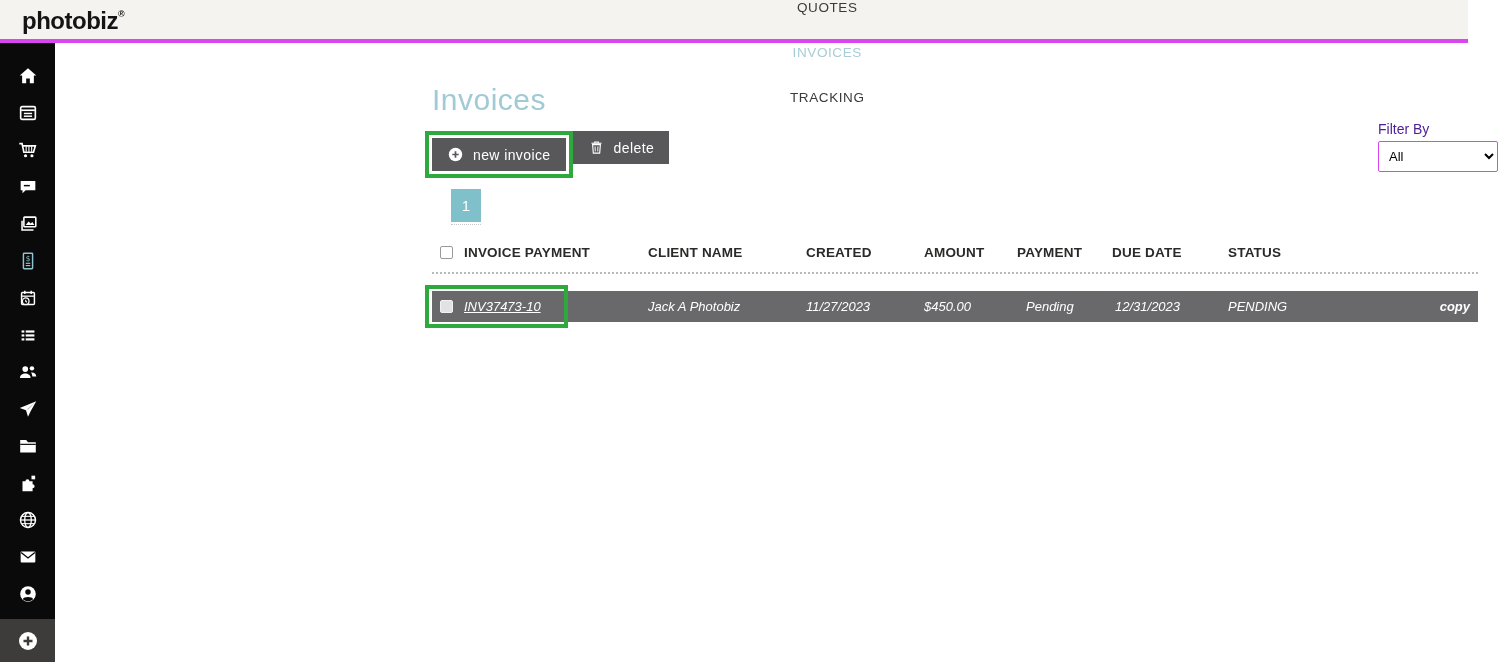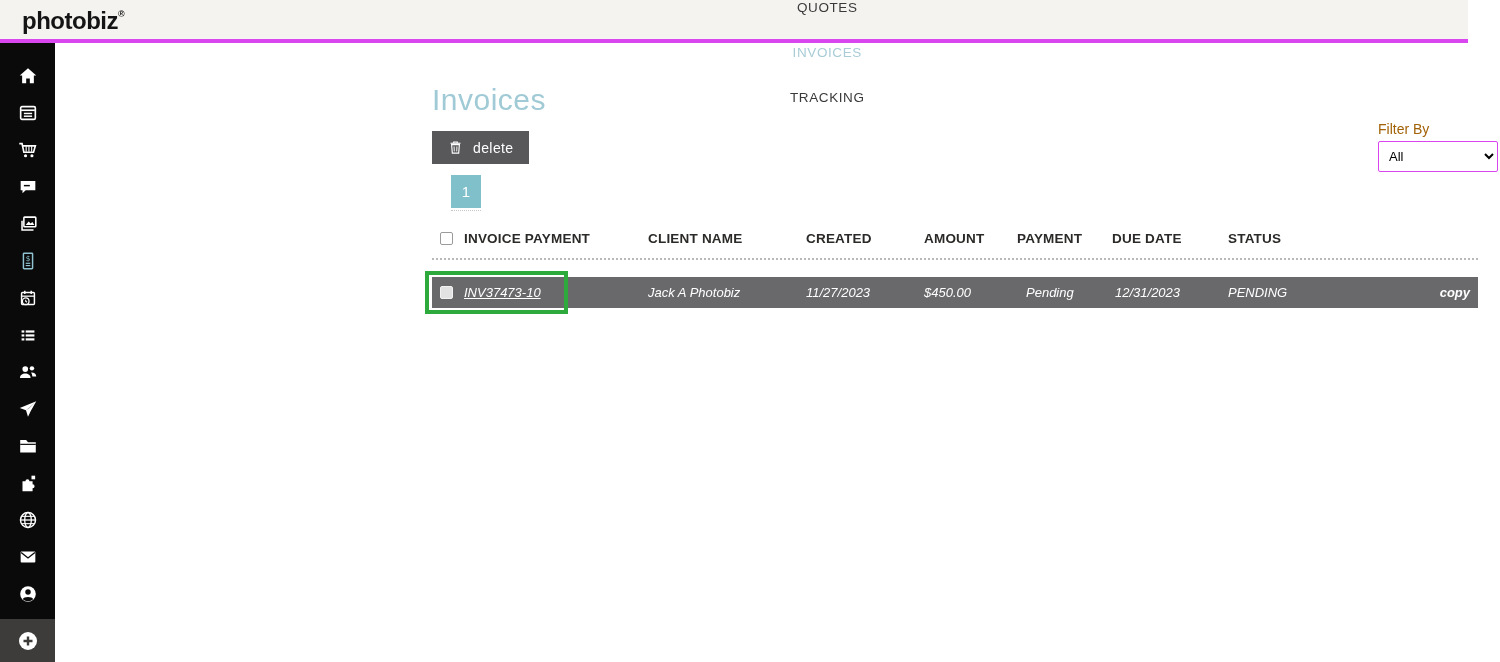--- a/index.html
+++ b/index.html
@@ -24,21 +24,21 @@
   .side-footer { position:absolute; bottom:0; left:0; width:55px; height:43px; background:#3d3c3b; display:flex; align-items:center; justify-content:center; cursor:pointer; }
   .side-footer svg { width:24px; height:24px; }
 
   
   .main { position:relative; flex:1; background:#fff; }
   .content { margin:0 22px 0 377px; position:relative; }
   h1.page-title { margin-top:40px; font-size:30px; font-weight:normal; color:#a0cad5; letter-spacing:0.5px; }
 
   
   .filterbox { position:absolute; right:22px; top:78px; width:100px; }
-  .filter-label { font-size:14px; color:#a16207; margin-bottom:4px; }
+  .filter-label { font-size:14px; color:#4c1d95; margin-bottom:4px; }
   .filter-select { width:120px; height:31px; font-size:13px; font-family:"Liberation Sans",sans-serif; border:1px solid #d946ef; background:#fff; padding:0 6px; border-radius:2px; }
 
   
   .toolbar { margin-top:14px; display:flex; align-items:flex-start; }
   .green-wrap { border:4px solid #2ea93c; padding:3px; margin-left:-7px; display:inline-block; }
   .btn { display:inline-flex; align-items:center; gap:9px; height:33px; padding:0 15px; background:#58575a; color:#fff; font-size:14px; letter-spacing:0.4px; border:none; cursor:pointer; font-family:"Liberation Sans",sans-serif; }
   .btn svg { width:17px; height:17px; }
 
   
   .pagination { margin-top:11px; margin-left:19px; display:inline-block; border-bottom:1px dotted #c7c7c7; padding-bottom:2px; }
@@ -211,20 +211,29 @@
       <div class="filter-label">Filter By</div>
       <select class="filter-select">
         <option>All</option>
       </select>
     </div>
 
     <div class="content">
       <h1 class="page-title">Invoices</h1>
 
       <div class="toolbar">
+        <span class="green-wrap">
+          <button class="btn">
+            <svg viewBox="0 0 24 24">
+                <circle cx="12" cy="12" r="9.5" fill="#fff"></circle>
+                <path d="M12 7.5 v9 M7.5 12 h9" stroke="#58575a" stroke-width="2.4"></path>
+              </svg>
+            <span>new invoice</span>
+          </button>
+        </span>
         <button class="btn">
           <svg viewBox="0 0 24 24">
               <path d="M6.5 8 h11 l-1 12 h-9 Z" fill="none" stroke="#fff" stroke-width="1.6"></path>
               <line x1="5" y1="6" x2="19" y2="6" stroke="#fff" stroke-width="1.6"></line>
               <path d="M9.5 6 v-1.8 h5 V6" fill="none" stroke="#fff" stroke-width="1.6"></path>
               <line x1="10" y1="10.5" x2="10.3" y2="17.5" stroke="#fff" stroke-width="1.3"></line>
               <line x1="14" y1="10.5" x2="13.7" y2="17.5" stroke="#fff" stroke-width="1.3"></line>
             </svg>
           <span>delete</span>
         </button>

